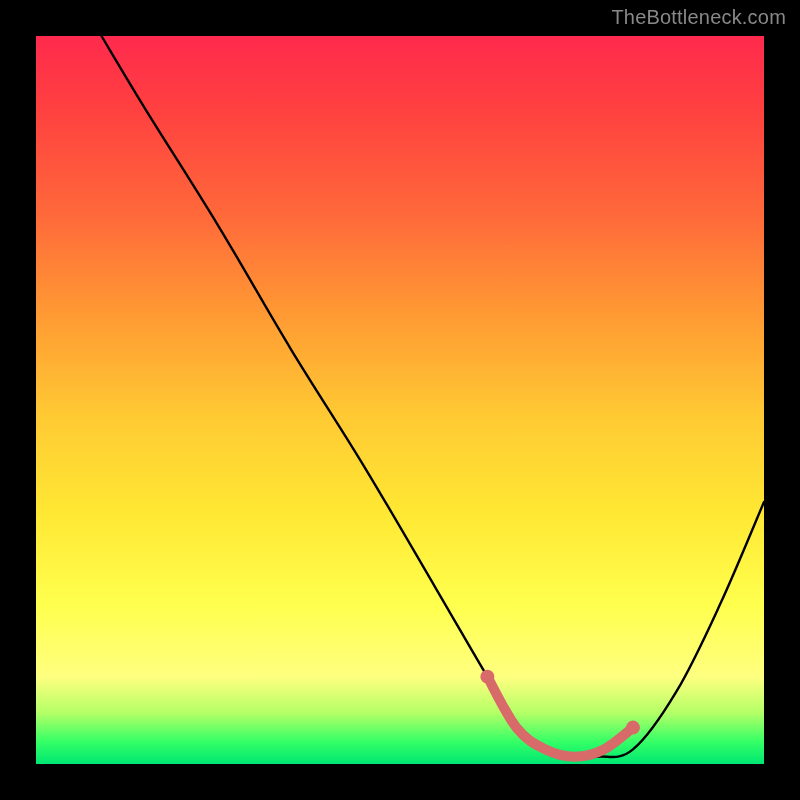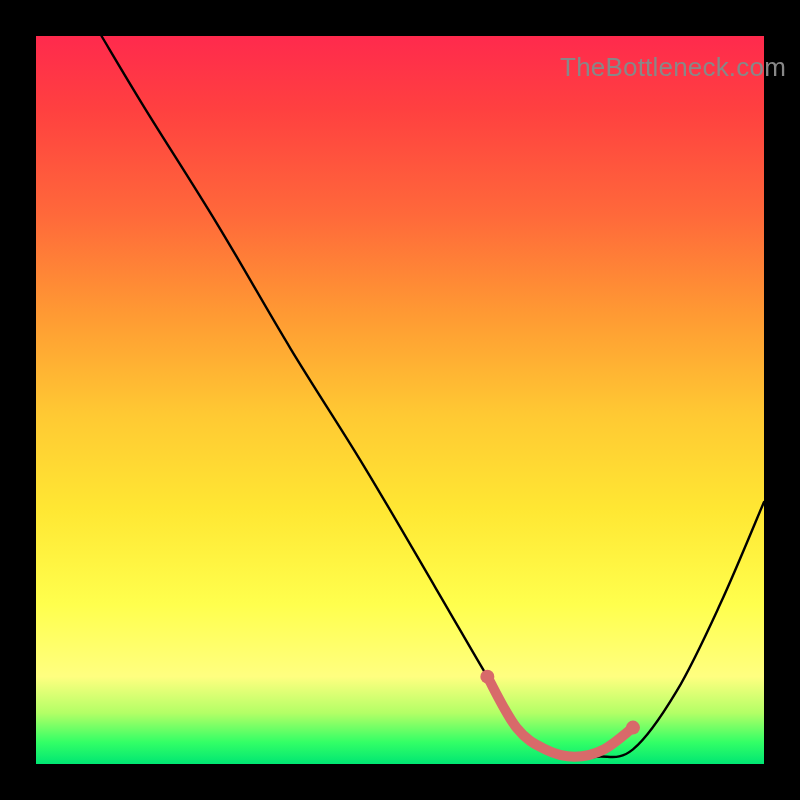--- a/index.html
+++ b/index.html
@@ -42,23 +42,22 @@
     top: 0;
     width: 728px;
     height: 728px;
     overflow: visible;
   }
   .watermark {
     position: absolute;
     top: 6px;
     right: 14px;
     color: #888;
-    font-size: 26px;
+    font-size: 20px;
     letter-spacing: 0.2px;
-    margin-top: 46px;
   }
 </style>
 </head>
 <body>
 
 <div class="frame">
 
   <div class="plot-area">
     <svg class="curve-svg" viewBox="0 0 728 728" preserveAspectRatio="none">
       <g>

